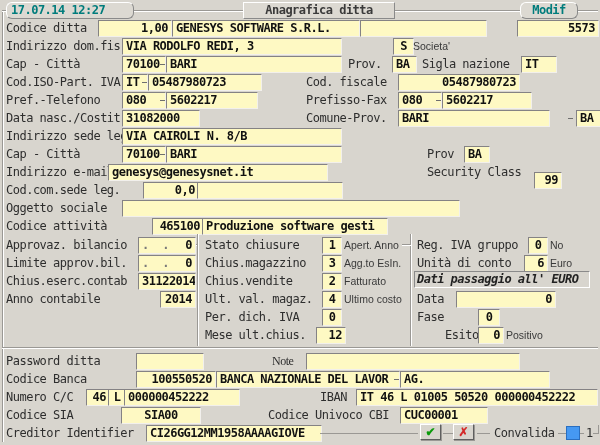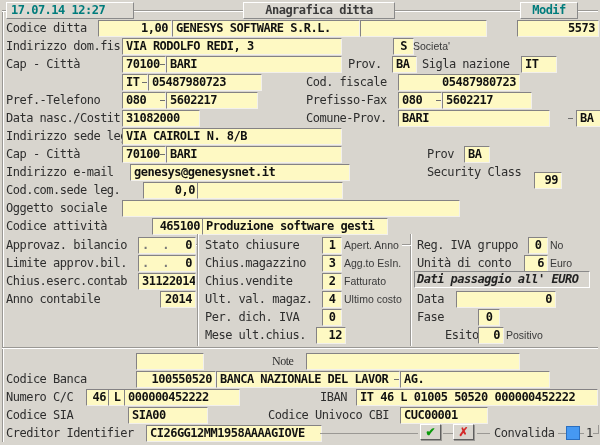--- a/index.html
+++ b/index.html
@@ -12,21 +12,21 @@
   .r{text-align:right;}
   .c{text-align:center;}
   .flex{display:flex;justify-content:space-between;}
   .small{position:absolute;height:14px;line-height:14px;font-family:"Liberation Sans",sans-serif;
          font-size:10.5px;letter-spacing:0;color:#3a3a3a;white-space:pre;}
   .hline{position:absolute;height:1px;background:#9a9894;box-shadow:0 1px 0 #ffffff;}
   .vline{position:absolute;width:1px;background:#9a9894;box-shadow:1px 0 0 #ffffff;}
   .tick{position:absolute;height:1px;width:5px;background:#6f6f6f;}
   .panel{position:absolute;height:15px;line-height:15px;background:#dcd9d2;border:1px solid;
          border-color:#ffffff #8a8a8a #8a8a8a #ffffff;padding:0 4px;font-weight:bold;letter-spacing:-0.5px;}
-  .teal{color:#007c7c;}
+  .teal{color:#007c7c;border-radius:6px;}
   .titlebox{color:#3a3a3a;text-align:center;}
   .btn{position:absolute;width:21px;height:16px;background:#d8d5ce;border:1px solid;
        border-color:#ffffff #5f5f5f #5f5f5f #ffffff;box-shadow:1px 1px 0 #9a9894;
        text-align:center;line-height:15px;font-size:12px;font-weight:bold;cursor:pointer;padding:0;}
   .euromark{position:absolute;height:15px;line-height:15px;background:#d8d5ce;border:1px solid;
        border-color:#8a8a8a #ffffff #ffffff #8a8a8a;font-style:italic;font-weight:bold;
        letter-spacing:-0.5px;padding:0 2px;white-space:pre;color:#222;}
   .bluebox{position:absolute;width:12px;height:12px;background:#4699f2;border:1px solid #2a6fc0;}
 </style>
 </head>
@@ -54,20 +54,21 @@
 
   <div class="lbl" style="left:6px;top:57px;">Cap - Città</div>
   <div class="fld" style="left:122px;top:56px;width:36px;">70100</div>
   <div class="tick" style="left:160px;top:64px;"></div>
   <div class="fld" style="left:166px;top:56px;width:168px;">BARI</div>
   <div class="lbl" style="left:348px;top:57px;">Prov.</div>
   <div class="fld" style="left:392px;top:56px;width:17px;">BA</div>
   <div class="lbl" style="left:422px;top:57px;">Sigla nazione</div>
   <div class="fld" style="left:521px;top:56px;width:28px;">IT</div>
 
+  <div class="lbl" style="left:6px;top:75px;">Cod.ISO-Part. IVA</div>
   <div class="fld" style="left:122px;top:74px;width:18px;">IT</div>
   <div class="tick" style="left:142px;top:82px;"></div>
   <div class="fld" style="left:148px;top:74px;width:106px;">05487980723</div>
   <div class="lbl" style="left:306px;top:75px;">Cod. fiscale</div>
   <div class="fld r" style="left:398px;top:74px;width:114px;">05487980723</div>
 
   <div class="lbl" style="left:6px;top:93px;">Pref.-Telefono</div>
   <div class="fld" style="left:122px;top:92px;width:36px;">080</div>
   <div class="tick" style="left:160px;top:100px;"></div>
   <div class="fld" style="left:166px;top:92px;width:84px;">5602217</div>
@@ -87,21 +88,21 @@
   <div class="fld" style="left:122px;top:128px;width:212px;">VIA CAIROLI N. 8/B</div>
 
   <div class="lbl" style="left:6px;top:147px;">Cap - Città</div>
   <div class="fld" style="left:122px;top:146px;width:36px;">70100</div>
   <div class="tick" style="left:160px;top:154px;"></div>
   <div class="fld" style="left:166px;top:146px;width:168px;">BARI</div>
   <div class="lbl" style="left:427px;top:147px;">Prov</div>
   <div class="fld" style="left:464px;top:146px;width:18px;">BA</div>
 
   <div class="lbl" style="left:6px;top:165px;">Indirizzo e-mail</div>
-  <div class="fld" style="left:130px;top:164px;width:212px;">genesys@genesysnet.it</div>
+  <div class="fld" style="left:108px;top:164px;width:212px;">genesys@genesysnet.it</div>
   <div class="lbl" style="left:427px;top:165px;">Security Class</div>
   <div class="fld r" style="left:534px;top:172px;width:20px;">99</div>
 
   <div class="lbl" style="left:6px;top:183px;">Cod.com.sede leg.</div>
   <div class="fld r" style="left:143px;top:182px;width:48px;">0,0</div>
   <div class="fld" style="left:197px;top:182px;width:138px;"></div>
 
   <div class="lbl" style="left:6px;top:201px;">Oggetto sociale</div>
   <div class="fld" style="left:122px;top:200px;width:330px;"></div>
 
@@ -157,39 +158,40 @@
   <div class="lbl" style="left:417px;top:292px;">Data</div>
   <div class="fld r" style="left:456px;top:291px;width:92px;">0</div>
   <div class="lbl" style="left:417px;top:310px;">Fase</div>
   <div class="fld c" style="left:478px;top:309px;width:14px;">0</div>
   <div class="lbl" style="left:417px;top:328px;margin-left:28px;">Esito</div>
   <div class="fld r" style="left:478px;top:327px;width:18px;">0</div>
   <div class="small" style="left:506px;top:328px;">Positivo</div>
 
   <div class="hline" style="left:2px;top:347px;width:596px;"></div>
 
+  <div class="lbl" style="left:6px;top:354px;">Password ditta</div>
   <div class="fld" style="left:136px;top:353px;width:60px;"></div>
   <div class="lbl" style="left:272px;top:354px;font-family:Liberation Serif, serif;">Note</div>
   <div class="fld" style="left:306px;top:353px;width:206px;"></div>
 
   <div class="lbl" style="left:6px;top:372px;">Codice Banca</div>
   <div class="fld r" style="left:136px;top:371px;width:72px;">100550520</div>
   <div class="fld" style="left:216px;top:371px;width:176px;">BANCA NAZIONALE DEL LAVOR</div>
   <div class="tick" style="left:394px;top:379px;"></div>
   <div class="fld" style="left:400px;top:371px;width:142px;">AG.</div>
 
   <div class="lbl" style="left:6px;top:390px;">Numero C/C</div>
   <div class="fld r" style="left:86px;top:389px;width:16px;">46</div>
   <div class="fld c" style="left:108px;top:389px;width:10px;">L</div>
   <div class="fld" style="left:124px;top:389px;width:108px;">000000452222</div>
   <div class="lbl" style="left:320px;top:390px;">IBAN</div>
   <div class="fld" style="left:356px;top:389px;width:234px;">IT 46 L 01005 50520 000000452222</div>
 
   <div class="lbl" style="left:6px;top:408px;">Codice SIA</div>
-  <div class="fld" style="left:128px;top:407px;width:72px;">SIA00</div>
+  <div class="fld" style="left:121px;top:407px;width:72px;text-align:center;">SIA00</div>
   <div class="lbl" style="left:268px;top:408px;">Codice Univoco CBI</div>
   <div class="fld" style="left:400px;top:407px;width:80px;">CUC00001</div>
 
   <div class="lbl" style="left:6px;top:426px;">Creditor Identifier</div>
   <div class="fld" style="left:146px;top:425px;width:168px;">CI26GG12MM1958AAAAGIOVE</div>
   <div class="hline" style="left:320px;top:433px;width:98px;box-shadow:none;"></div>
   <button class="btn" style="left:420px;top:424px;color:#0a9a0a;">✔</button>
   <div class="hline" style="left:443px;top:433px;width:10px;box-shadow:none;"></div>
   <button class="btn" style="left:453px;top:424px;color:#d42a2a;">✗</button>
   <div class="hline" style="left:477px;top:433px;width:13px;box-shadow:none;"></div>

